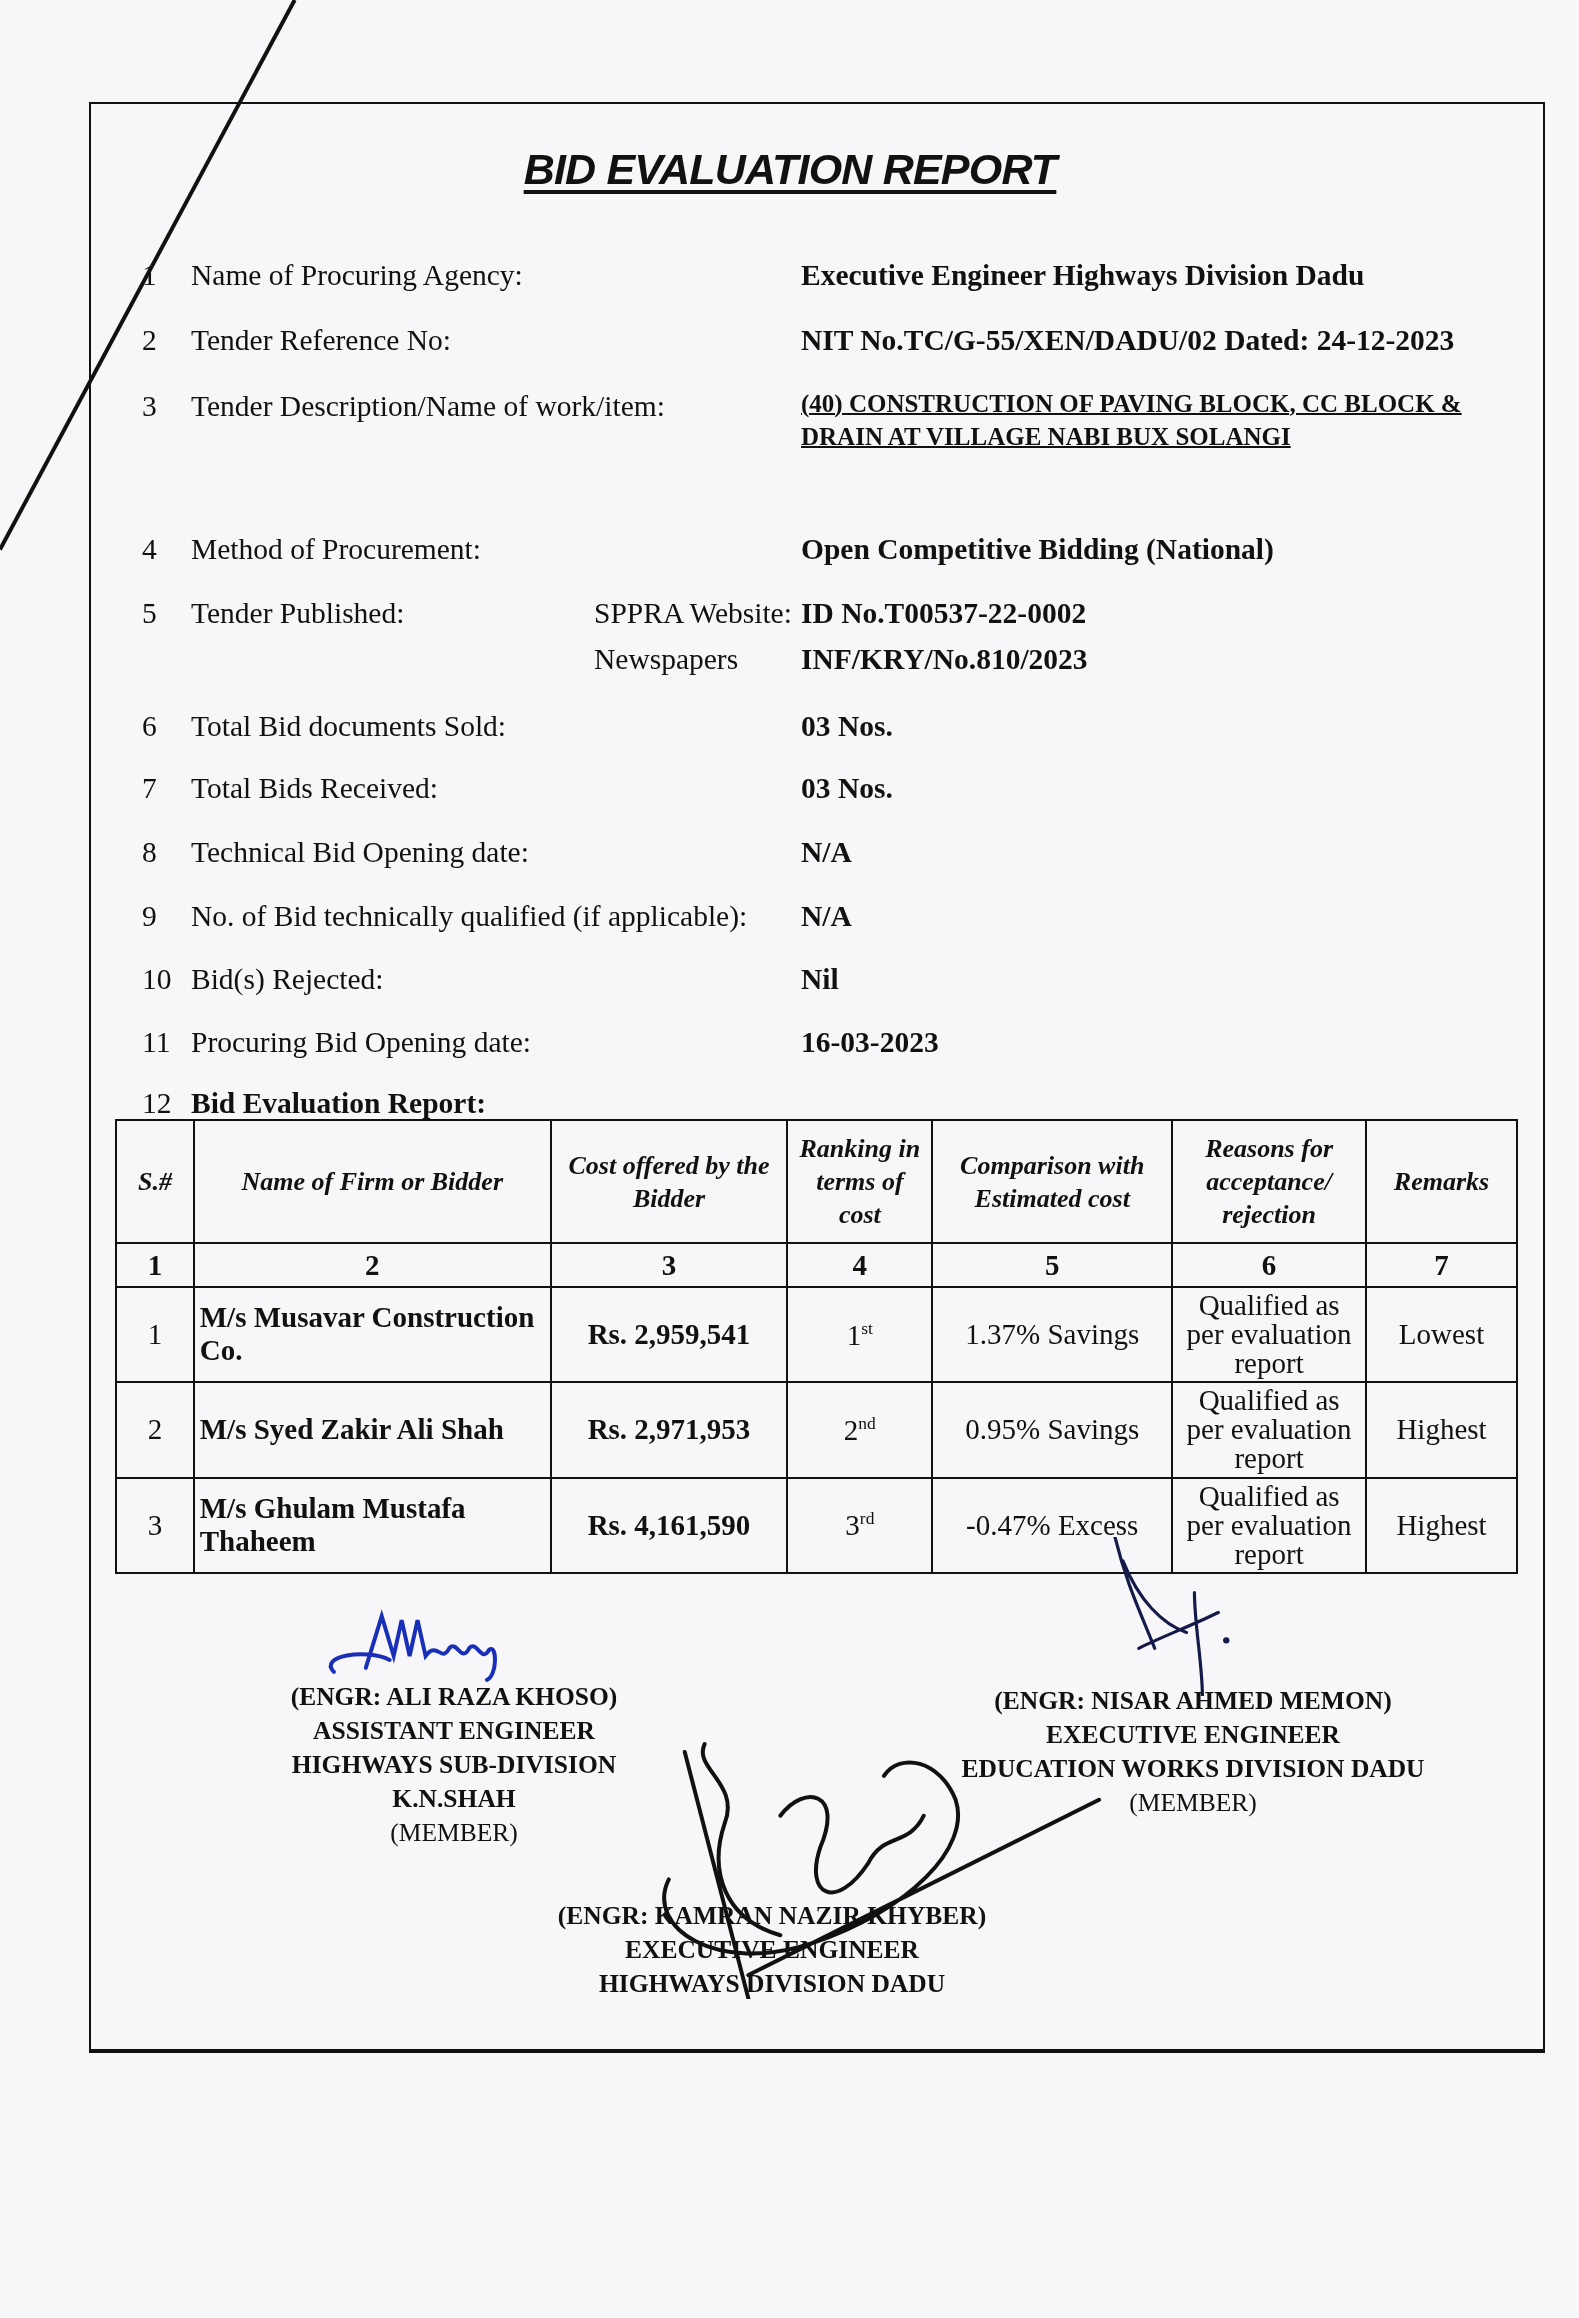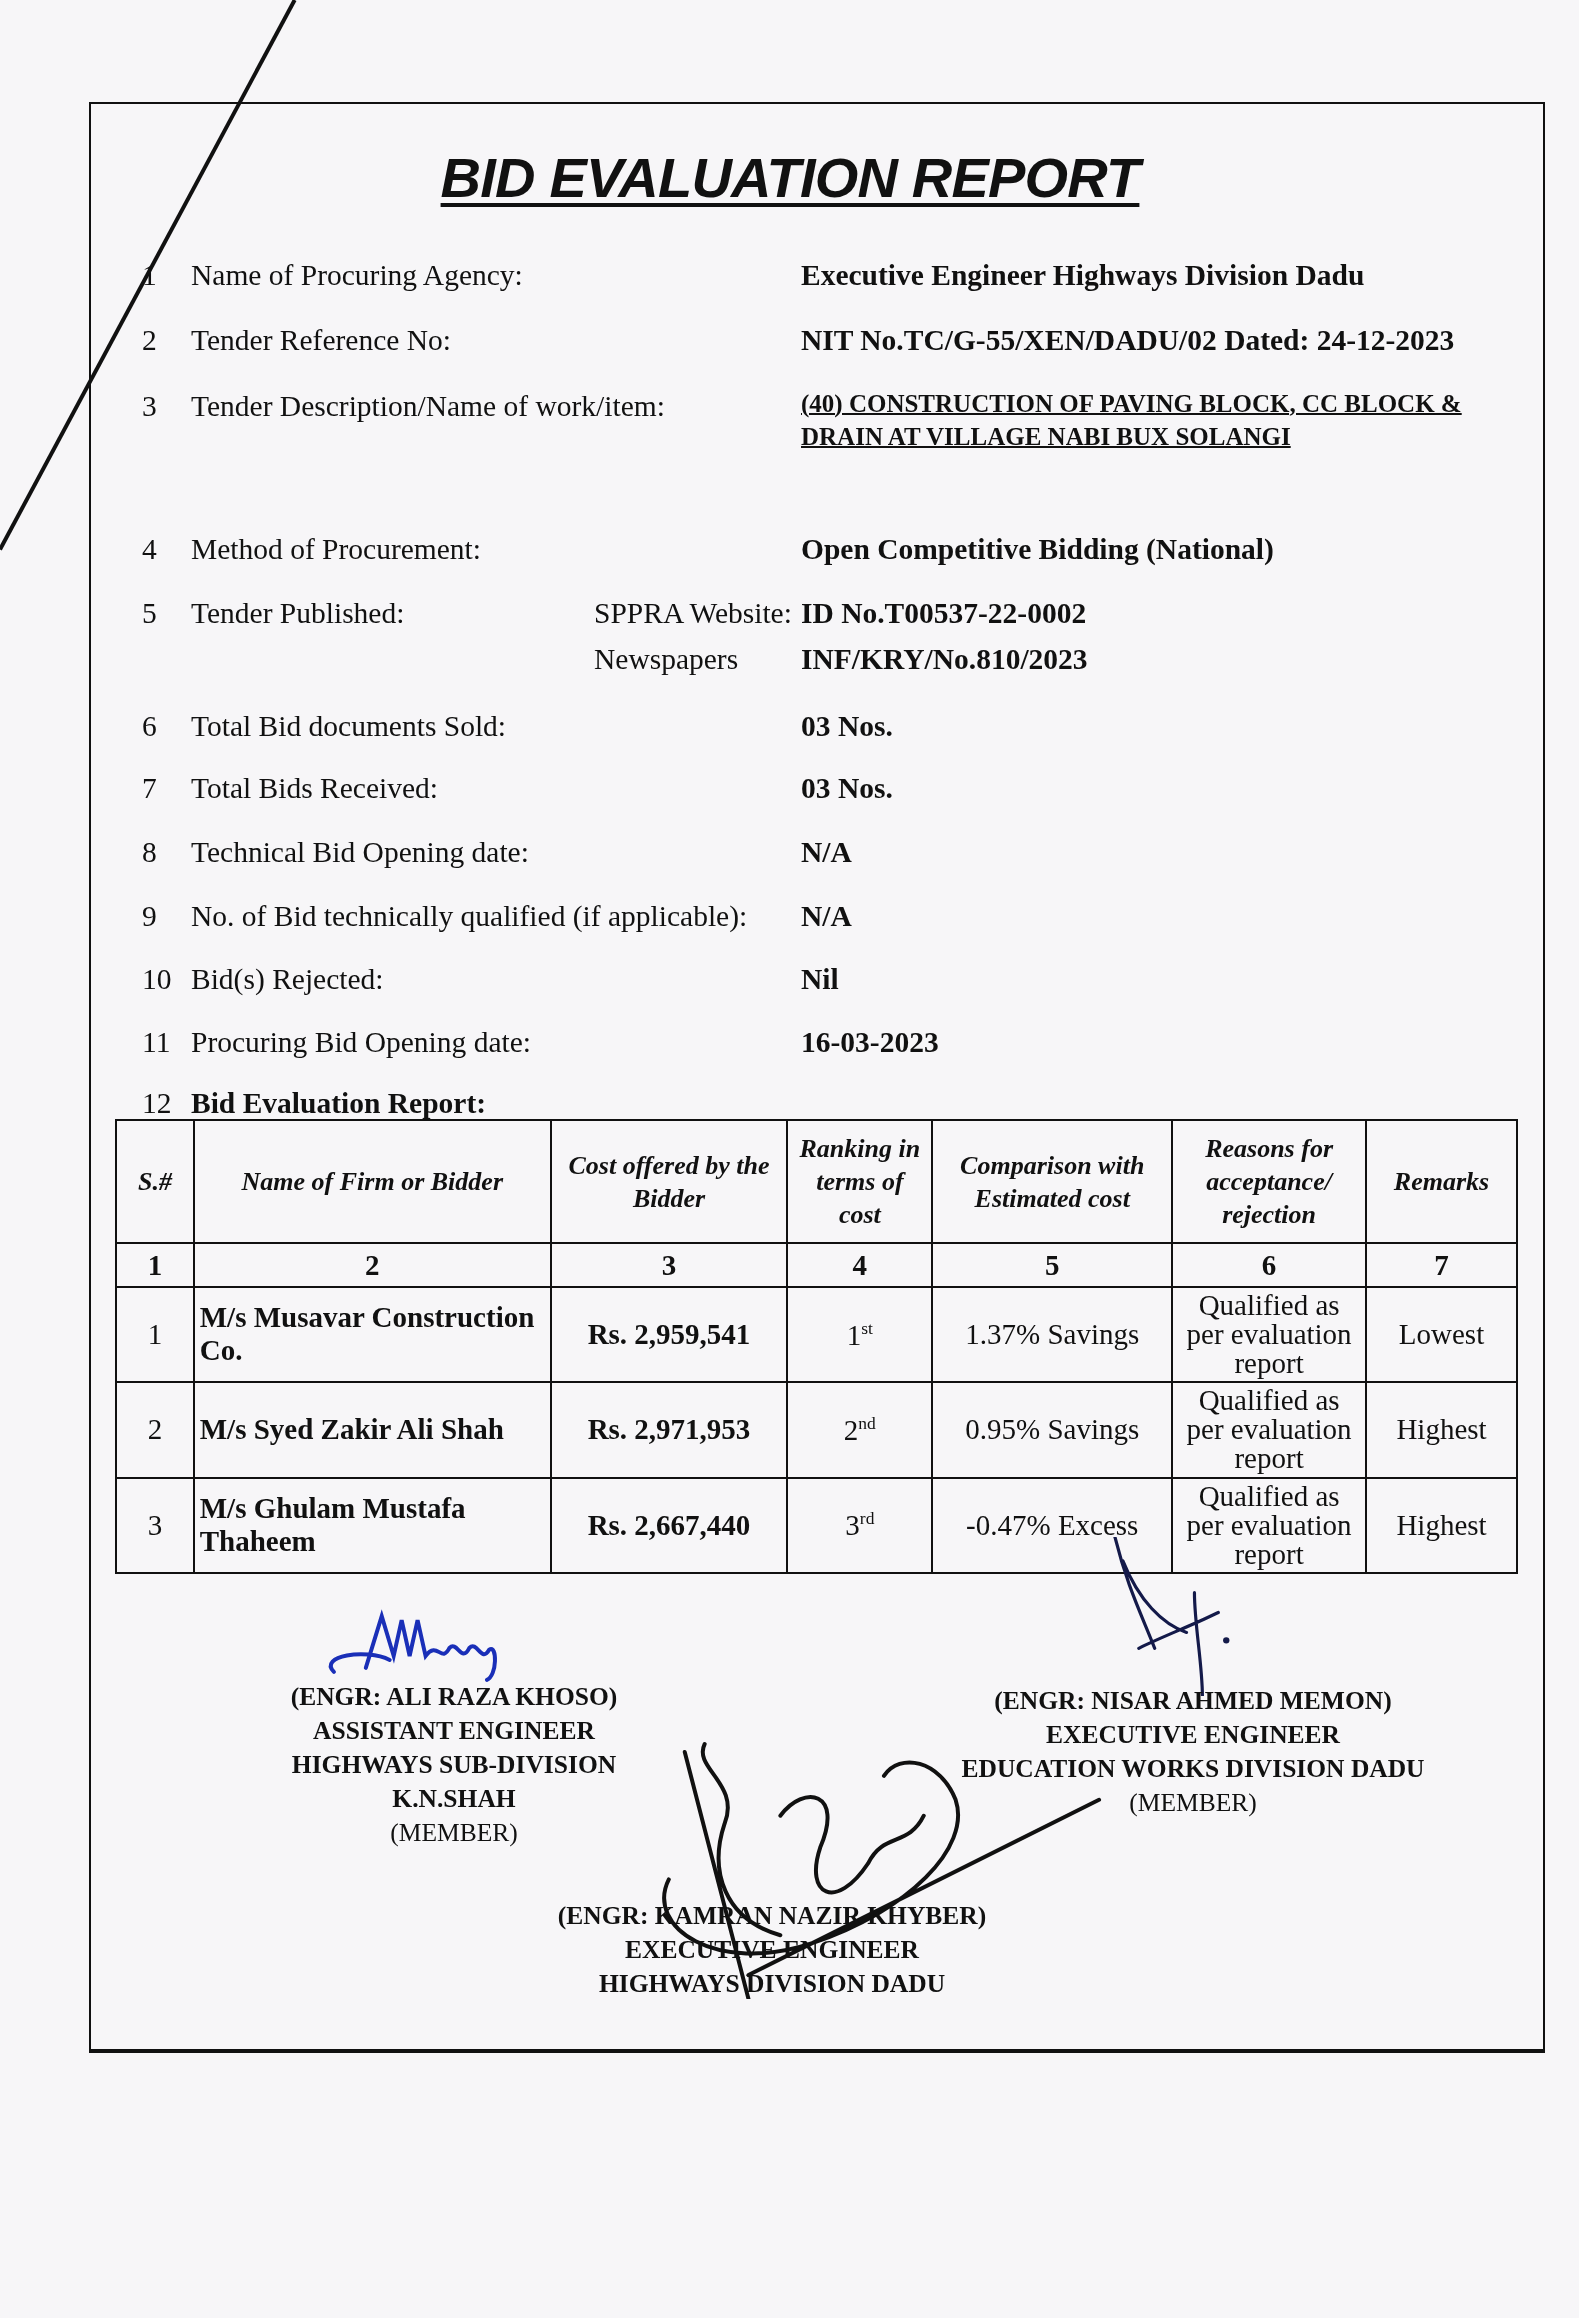--- a/index.html
+++ b/index.html
@@ -12,21 +12,21 @@
   .fold {
     position: absolute; left: 0; top: 0; width: 1580px; height: 2319px; pointer-events: none;
   }
   .page-border {
     position: absolute; left: 89px; top: 102px; width: 1456px; height: 1951px;
     border: 2.4px solid #111; border-bottom-width: 4px; box-sizing: border-box;
   }
   .title {
     position: absolute; left: 0; width: 1580px; top: 145px; text-align: center;
     font-family: "Liberation Sans", "DejaVu Sans", sans-serif;
-    font-weight: bold; font-style: italic; font-size: 56px; letter-spacing: -0.8px;
+    font-weight: bold; font-style: italic; font-size: 43px; letter-spacing: -0.8px;
   }
   .title span { text-decoration: underline; text-decoration-thickness: 4px; text-underline-offset: 6.4px; }
 
   .row { position: absolute; left: 0; width: 1580px; font-size: 29.5px; }
   .row .num { position: absolute; left: 142px; width: 40px; }
   .row .label { position: absolute; left: 191px; white-space: nowrap; }
   .row .sub { position: absolute; left: 594px; white-space: nowrap; }
   .row .value { position: absolute; left: 801px; white-space: nowrap; font-weight: bold; }
   .row .value.desc {
     font-size: 25px; line-height: 33px; text-decoration: underline; text-decoration-thickness: 1.6px;
@@ -172,21 +172,21 @@
     <td class="firm">M/s Syed Zakir Ali Shah</td>
     <td class="cost">Rs. 2,971,953</td>
     <td><span>2</span><sup>nd</sup></td>
     <td>0.95% Savings</td>
     <td class="reason">Qualified as per evaluation report</td>
     <td class="remark">Highest</td>
   </tr>
   <tr class="data" style="height:86px">
     <td>3</td>
     <td class="firm">M/s Ghulam Mustafa Thaheem</td>
-    <td class="cost">Rs. 2,667,440</td>
+    <td class="cost">Rs. 4,161,590</td>
     <td><span>3</span><sup>rd</sup></td>
     <td>-0.47% Excess</td>
     <td class="reason">Qualified as per evaluation report</td>
     <td class="remark">Highest</td>
   </tr>
 </tbody>
   </table>
 
 <svg class="sig" style="left:318px;top:1600px" width="239" height="88" viewBox="0 0 300 110">
   <path d="M20 90 C 0 70, 60 60, 90 75 M60 85 L 80 20 L 95 70 L 105 25 L 115 70 L 125 25 L 135 70 C 150 50, 155 80, 165 60 C 175 50, 180 80, 190 60 C 200 50, 205 80, 215 62 C 225 55, 225 95, 212 100" fill="none" stroke="#1a2fb8" stroke-width="5" stroke-linecap="round"></path>

